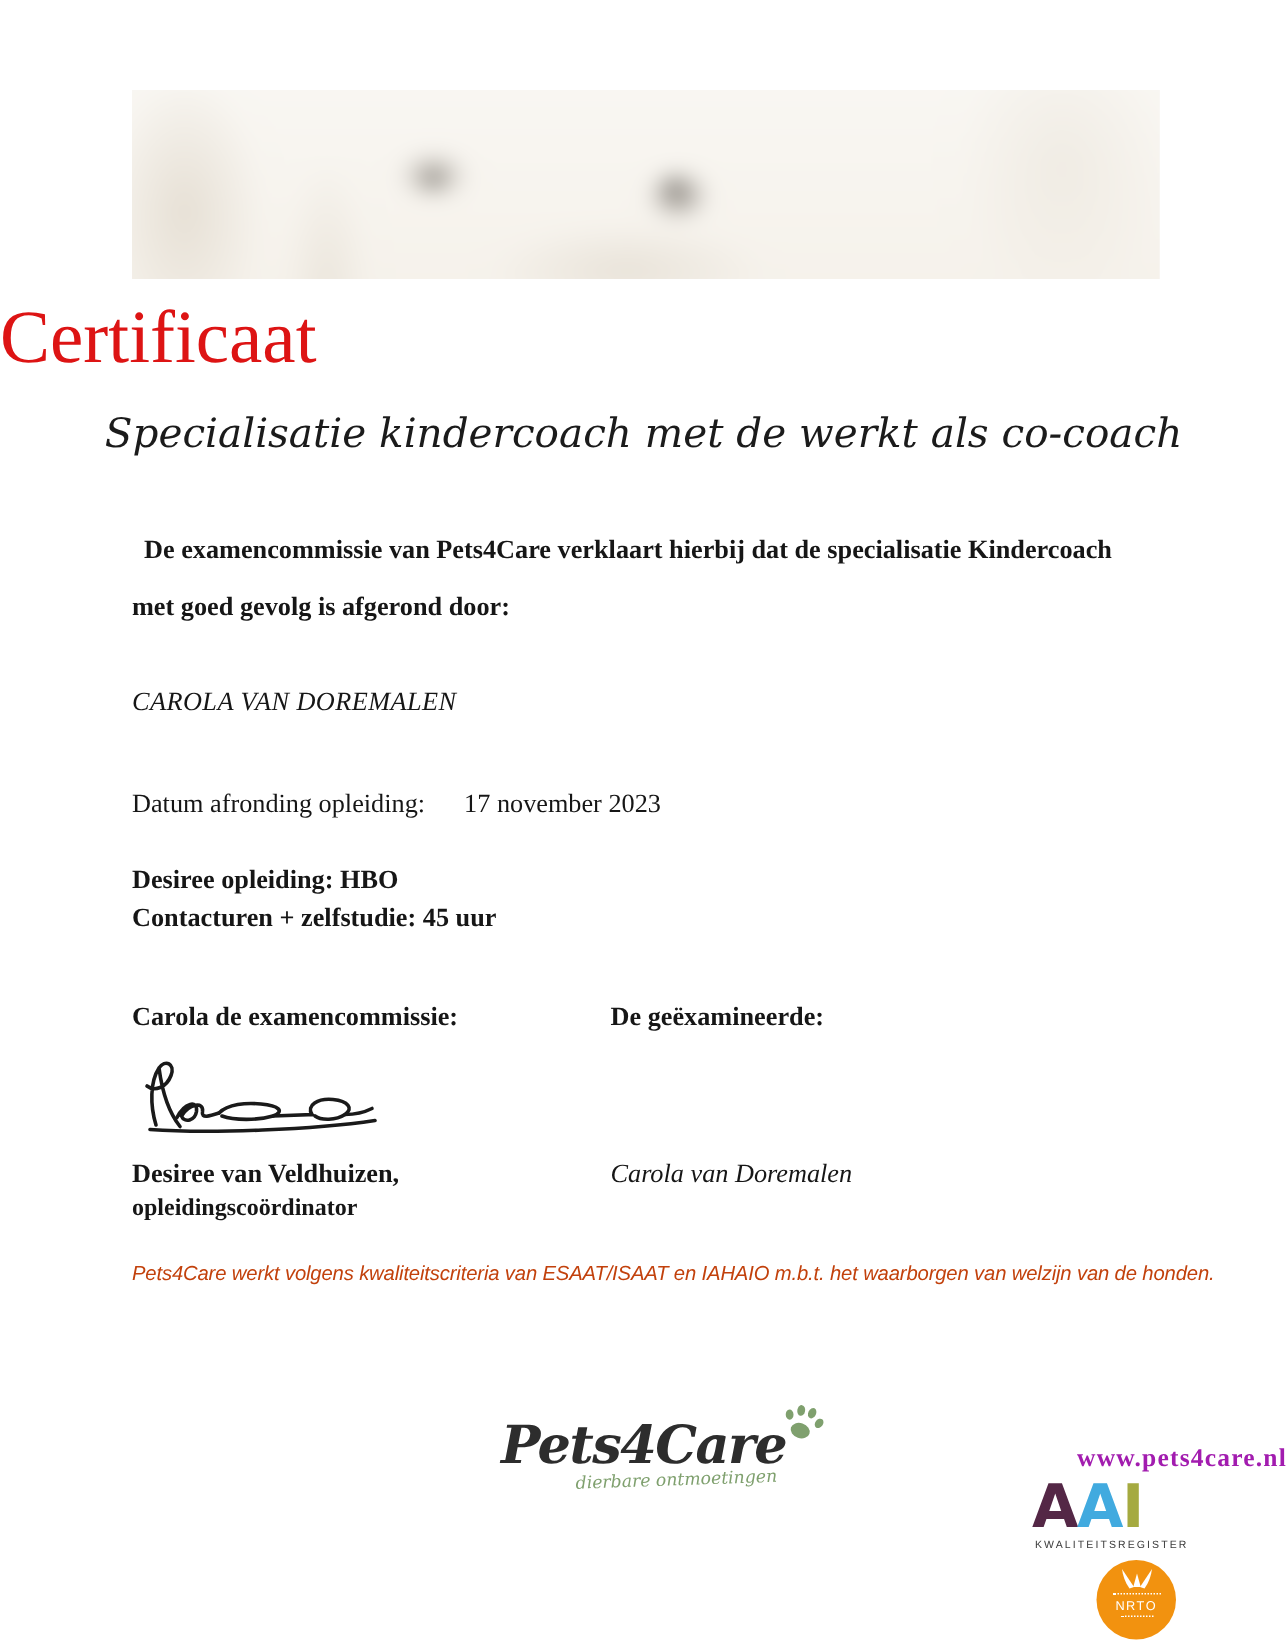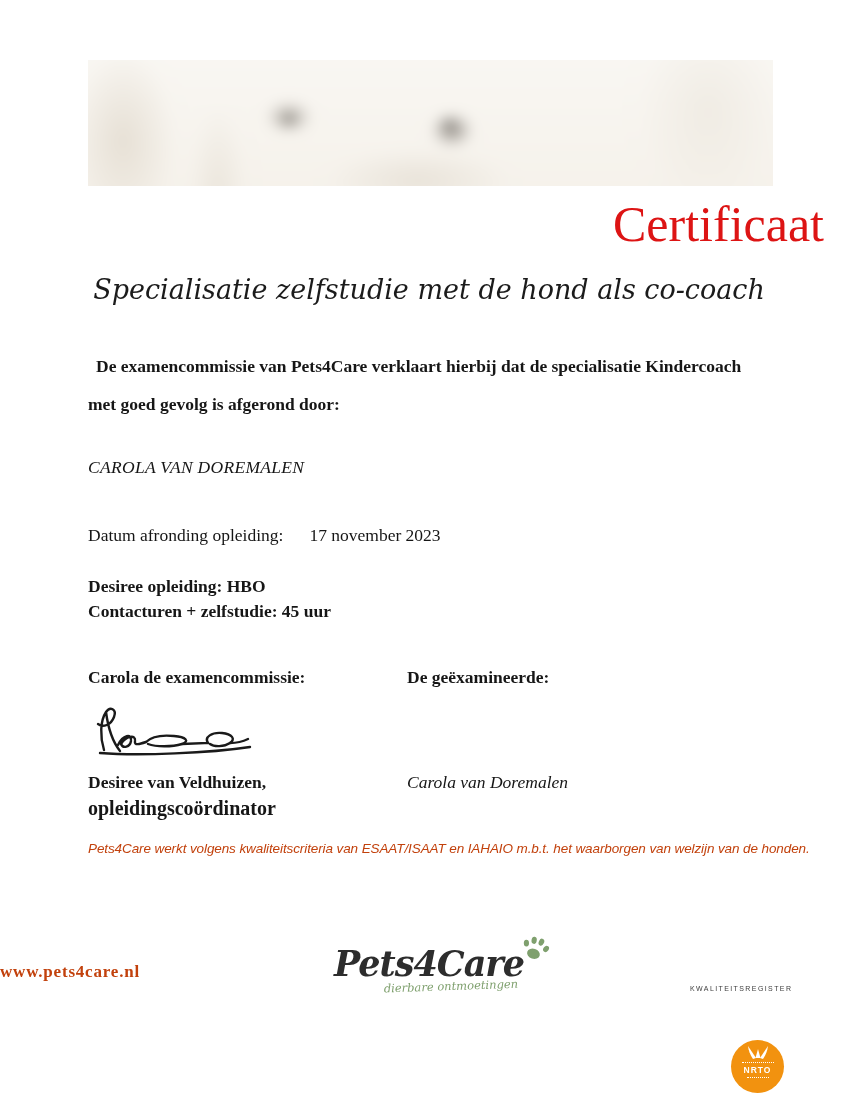--- a/index.html
+++ b/index.html
@@ -24,21 +24,21 @@
       radial-gradient(ellipse 3px 3px at 382px 83px, rgba(255,255,255,.9), rgba(255,255,255,0) 80%),
       radial-gradient(ellipse 130px 45px at 350px 140px, rgba(208,198,182,.35), rgba(208,198,182,0) 70%),
       radial-gradient(ellipse 75px 130px at 55px 100px, rgba(214,204,188,.5), rgba(214,204,188,0) 70%),
       radial-gradient(ellipse 40px 120px at 150px 150px, rgba(220,212,198,.4), rgba(220,212,198,0) 70%),
       radial-gradient(ellipse 100px 140px at 640px 70px, rgba(226,219,206,.35), rgba(226,219,206,0) 70%),
       linear-gradient(180deg,#f9f7f3 0%,#f5f1ea 100%);
   }
 
   
   .title{
-    left:0;top:196px;width:824px;text-align:right;
+    left:0;top:196px;width:824px;text-align:left;
     font-size:50px;line-height:56px;font-weight:400;color:#dd1414;
     font-family:"Liberation Serif", serif;
   }
   .subtitle{
     left:0;top:274px;width:858px;text-align:center;
     font-style:italic;font-size:27px;color:#1b1b1b;
     font-family:"DejaVu Serif","Liberation Serif",serif;
   }
 
   
@@ -48,21 +48,21 @@
   .date-row{left:88px;top:525px;font-size:17.5px;white-space:nowrap;}
   .date-row .lbl{font-weight:normal;}
   .date-row .val{margin-left:26px;}
   .level-line{left:88px;top:576px;font-size:17.5px;font-weight:bold;white-space:nowrap;}
   .hours-line{left:88px;top:601px;font-size:17.5px;font-weight:bold;white-space:nowrap;}
 
   .sig-heading-left{left:88px;top:667px;font-size:17.5px;font-weight:bold;white-space:nowrap;}
   .sig-heading-right{left:407px;top:667px;font-size:17.5px;font-weight:bold;white-space:nowrap;}
   .signature-svg{left:90px;top:703px;}
   .sig-name1{left:88px;top:772px;font-size:17.5px;font-weight:bold;white-space:nowrap;}
-  .sig-name2{left:88px;top:797px;font-size:20px;font-weight:bold;white-space:nowrap;}
+  .sig-name2{left:88px;top:797px;font-size:16px;font-weight:bold;white-space:nowrap;}
   .sig-name-right{left:407px;top:772px;font-size:17.5px;font-style:italic;white-space:nowrap;}
 
   .quality-note{
     left:88px;top:841px;width:720px;white-space:nowrap;
     font-family:"Liberation Sans", sans-serif;font-style:italic;
     font-size:13.5px;color:#c2410c;letter-spacing:-0.1px;
   }
 
   
   .brand{left:0;top:908px;width:858px;text-align:center;margin-top:36px;}
@@ -72,22 +72,22 @@
     font-style:italic;font-weight:bold;font-size:35px;color:#2d2d2d;
     letter-spacing:-1px;line-height:40px;
   }
   .paw{position:absolute;right:-26px;top:-10px;transform:rotate(18deg);}
   .brand-tagline{
     text-align:right;margin-top:-4px;margin-right:6px;
     font-family:"DejaVu Serif",serif;font-style:italic;
     font-size:11.5px;color:#7fa06e;transform:rotate(-2deg);
   }
   .website{
-    left:0;top:962px;width:858px;text-align:left;
-    font-size:17px;font-weight:bold;color:#c2410c;letter-spacing:.8px;
+    left:0;top:962px;width:858px;text-align:right;
+    font-size:17px;font-weight:bold;color:#a21caf;letter-spacing:.8px;
     font-family:"Liberation Serif",serif;
   }
 
   
   .aai{left:688px;top:984px;width:100px;text-align:left;}
   .aai-letters{
     font-family:"DejaVu Sans","Liberation Sans",sans-serif;
     font-weight:bold;font-size:40px;line-height:42px;letter-spacing:-1px;
   }
   .aai-a1{color:#542746;}
@@ -98,34 +98,34 @@
     letter-spacing:1.4px;margin-top:1px;margin-left:2px;white-space:nowrap;
   }
   .nrto{
     left:731px;top:1040px;width:53px;height:53px;border-radius:50%;
     background:#f2920f;display:flex;flex-direction:column;align-items:center;
     justify-content:flex-start;
   }
   .nrto .emblem{margin-top:5px;}
   .nrto .dots{width:32px;border-top:1px dotted #ffffff;margin-top:2px;}
   .nrto .nrto-label{
-    font-family:"Liberation Sans",sans-serif;font-weight:bold;color:#ffffff;
+    font-family:"Liberation Sans",sans-serif;font-weight:normal;color:#ffffff;
     font-size:8.5px;letter-spacing:1px;margin-top:2px;
   }
   .nrto .dots2{width:22px;border-top:1px dotted #ffffff;margin-top:2px;}
 </style>
 </head>
 <body>
 
 <div class="abs header-photo">
   <div class="photo-blur"></div>
 </div>
 
 <div class="abs title">Certificaat</div>
-<div class="abs subtitle">Specialisatie zelfstudie met de hond als co-coach</div>
+<div class="abs subtitle">Specialisatie kindercoach met de werkt als co-coach</div>
 
 <div class="abs statement1">De examencommissie van Pets4Care verklaart hierbij dat de specialisatie Kindercoach</div>
 <div class="abs statement2">met goed gevolg is afgerond door:</div>
 
 <div class="abs recipient">CAROLA VAN DOREMALEN</div>
 
 <div class="abs date-row">
   <span class="lbl">Datum afronding opleiding:</span><span class="val">17 november 2023</span>
 </div>
 <div class="abs level-line">Desiree opleiding: HBO</div>
@@ -162,20 +162,21 @@
         <ellipse cx="19" cy="6.5" rx="2.6" ry="3.6" transform="rotate(8 19 6.5)"></ellipse>
         <ellipse cx="25.5" cy="11.5" rx="2.6" ry="3.4" transform="rotate(20 25.5 11.5)"></ellipse>
       </g>
     </svg>
     <div class="brand-tagline">dierbare ontmoetingen</div>
   </div>
 </div>
 <div class="abs website">www.pets4care.nl</div>
 
 <div class="abs aai">
+  <div class="aai-letters"><span class="aai-a1">A</span><span class="aai-a2">A</span><span class="aai-i">I</span></div>
   <div class="aai-caption">KWALITEITSREGISTER</div>
 </div>
 
 <div class="abs nrto">
   <svg class="emblem" width="24" height="15" viewBox="0 0 24 15">
     <g fill="#ffffff">
       <path d="M2 1 L10 13 L7 14 C4 10 2.5 5 2 1 Z"></path>
       <path d="M22 1 L14 13 L17 14 C20 10 21.5 5 22 1 Z"></path>
       <path d="M12 4 L14.5 13 L9.5 13 Z"></path>
     </g>

